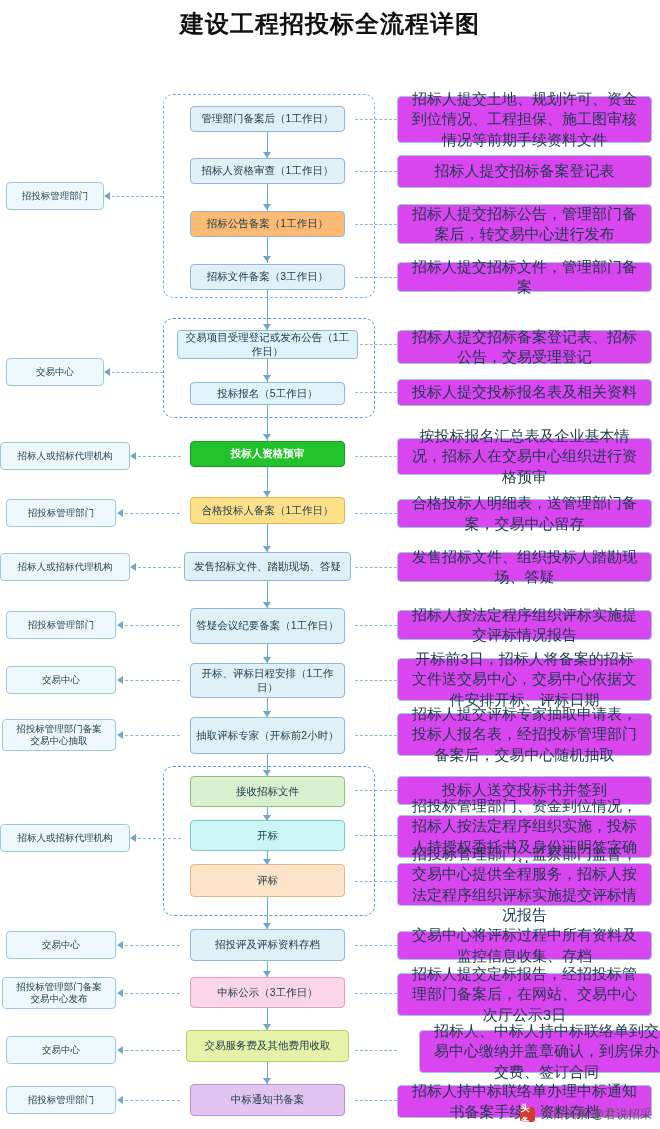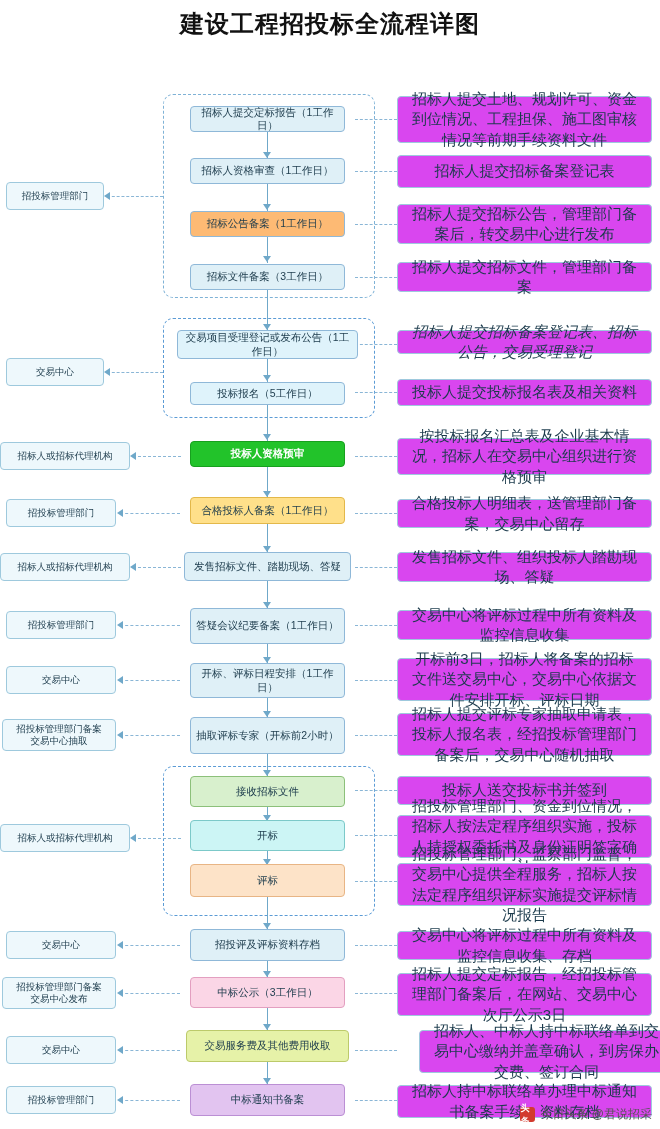--- a/index.html
+++ b/index.html
@@ -181,21 +181,21 @@
 <div class="dotted" style="left:355px;top:735px;width:42px;"></div>
 <div class="dotted" style="left:355px;top:790px;width:42px;"></div>
 <div class="dotted" style="left:355px;top:835px;width:42px;"></div>
 <div class="dotted" style="left:355px;top:881px;width:42px;"></div>
 <div class="dotted" style="left:355px;top:945px;width:42px;"></div>
 <div class="dotted" style="left:355px;top:993px;width:42px;"></div>
 <div class="dotted" style="left:355px;top:1050px;width:42px;"></div>
 <div class="dotted" style="left:355px;top:1100px;width:42px;"></div>
 
 <div class="node" style="left:190px;top:106px;width:155px;height:26px;background:#dff0f7;">
-  <span>招标人提交定标报告（1工作日）</span>
+  <span>管理部门备案后（1工作日）</span>
 </div>
 <div class="node" style="left:190px;top:158px;width:155px;height:26px;background:#dff0f7;">
   <span>招标人资格审查（1工作日）</span>
 </div>
 <div class="node" style="left:190px;top:211px;width:155px;height:26px;background:#fdba74;">
   <span>招标公告备案（1工作日）</span>
 </div>
 <div class="node" style="left:190px;top:264px;width:155px;height:26px;background:#dff0f7;">
   <span>招标文件备案（3工作日）</span>
 </div>
@@ -250,37 +250,37 @@
 </div>
 <div class="note" style="left:397px;top:155px;width:255px;height:33px;">
   <span>招标人提交招标备案登记表</span>
 </div>
 <div class="note" style="left:397px;top:204px;width:255px;height:40px;">
   <span>招标人提交招标公告，管理部门备案后，转交易中心进行发布</span>
 </div>
 <div class="note" style="left:397px;top:262px;width:255px;height:30px;">
   <span>招标人提交招标文件，管理部门备案</span>
 </div>
-<div class="note" style="left:397px;top:330px;width:255px;height:24px;font-style:italic;">
+<div class="note" style="left:397px;top:330px;width:255px;height:34px;">
   <span>招标人提交招标备案登记表、招标公告，交易受理登记</span>
 </div>
 <div class="note" style="left:397px;top:379px;width:255px;height:27px;">
   <span>投标人提交投标报名表及相关资料</span>
 </div>
 <div class="note" style="left:397px;top:438px;width:255px;height:37px;">
   <span>按投标报名汇总表及企业基本情况，招标人在交易中心组织进行资格预审</span>
 </div>
 <div class="note" style="left:397px;top:499px;width:255px;height:29px;">
   <span>合格投标人明细表，送管理部门备案，交易中心留存</span>
 </div>
 <div class="note" style="left:397px;top:552px;width:255px;height:30px;">
   <span>发售招标文件、组织投标人踏勘现场、答疑</span>
 </div>
 <div class="note" style="left:397px;top:610px;width:255px;height:30px;">
-  <span>交易中心将评标过程中所有资料及监控信息收集</span>
+  <span>招标人按法定程序组织评标实施提交评标情况报告</span>
 </div>
 <div class="note" style="left:397px;top:658px;width:255px;height:43px;">
   <span>开标前3日，招标人将备案的招标文件送交易中心，交易中心依据文件安排开标、评标日期</span>
 </div>
 <div class="note" style="left:397px;top:713px;width:255px;height:43px;">
   <span>招标人提交评标专家抽取申请表，投标人报名表，经招投标管理部门备案后，交易中心随机抽取</span>
 </div>
 <div class="note" style="left:397px;top:776px;width:255px;height:29px;">
   <span>投标人送交投标书并签到</span>
 </div>

